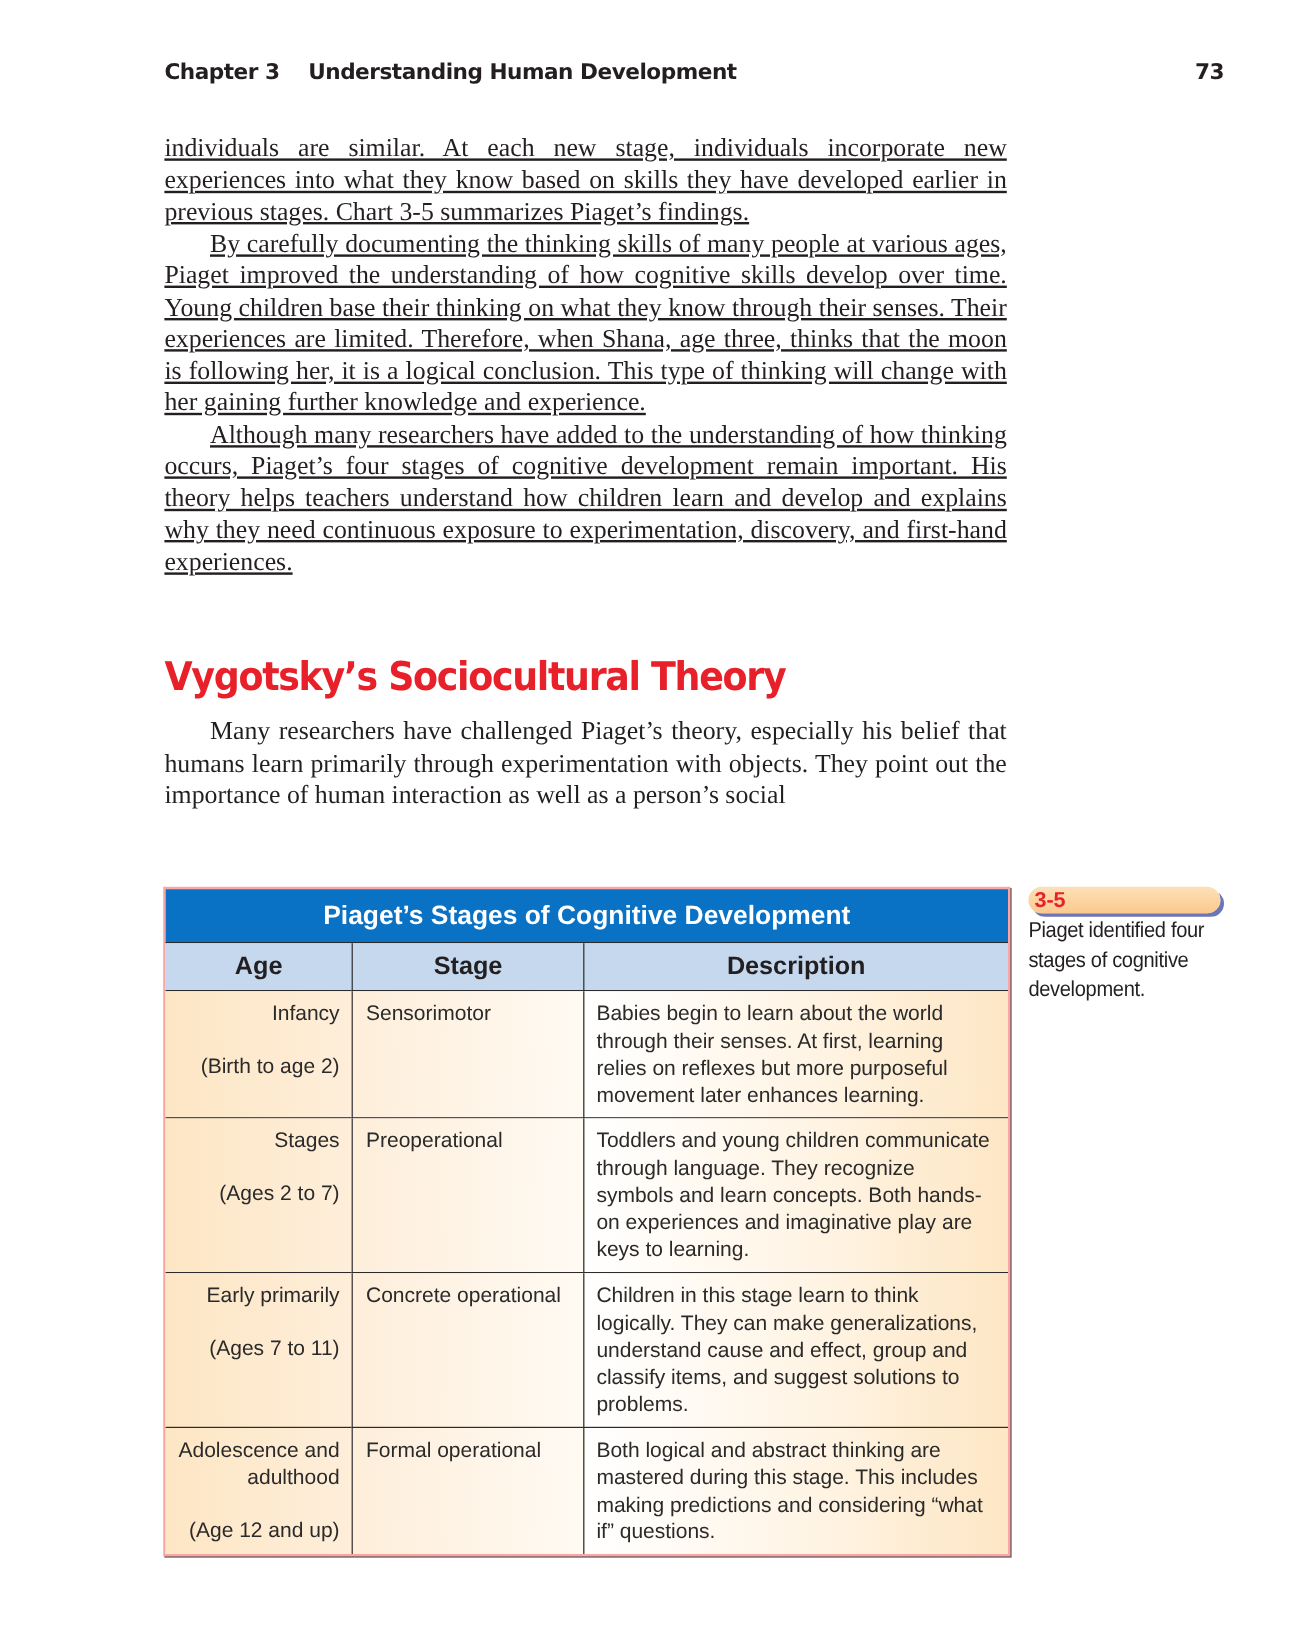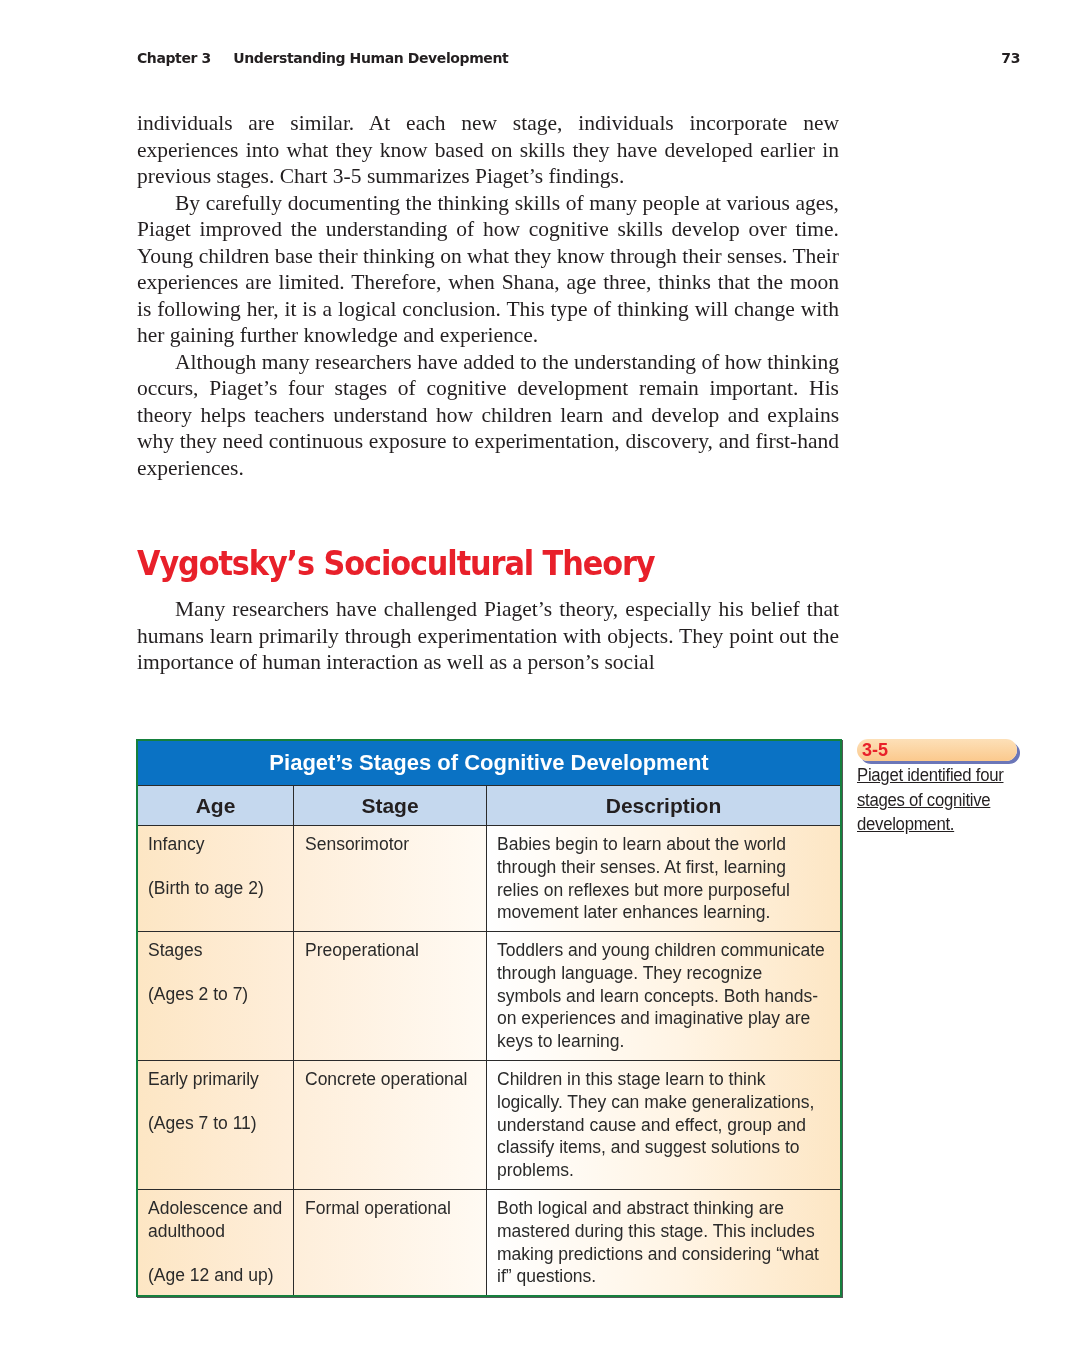--- a/index.html
+++ b/index.html
@@ -1,78 +1,77 @@
 <!DOCTYPE html>
 <html><head>
 <meta charset="utf-8">
 <style>
   html, body { margin: 0; padding: 0; background: #ffffff; }
   body { width: 1088px; height: 1361px; position: relative; overflow: hidden; color: #231f20; }
   .running-head {
     position: absolute; left: 137px; top: 50px; width: 883px;
-    font-family: "DejaVu Sans", sans-serif; font-weight: bold; font-size: 14px;
+    font-family: "DejaVu Sans", sans-serif; font-weight: bold; font-size: 18px;
     display: flex; justify-content: space-between; letter-spacing: -0.4px; align-items: center;
   }
   .running-head .chap { margin-right: 18px; }
   .body-col {
     position: absolute; left: 137px; top: 110px; width: 702px;
     font-family: "Liberation Serif", serif; font-size: 21.5px; line-height: 26.5px;
-    text-align: justify; hyphens: manual;
+    text-align: justify; hyphens: manual; text-decoration: underline;
   }
   .body-col p { margin: 0; text-indent: 0; }
   .body-col p.indent { text-indent: 38px; }
   .section-title {
     position: absolute; left: 137px; top: 544px;
     font-family: "DejaVu Sans", sans-serif; font-weight: bold; font-size: 33px;
     color: #e8202a; letter-spacing: -1.2px; transform: scaleX(0.92); transform-origin: left;
     white-space: nowrap;
   }
   .body-col2 {
     position: absolute; left: 137px; top: 596px; width: 702px;
     font-family: "Liberation Serif", serif; font-size: 21.5px; line-height: 26.5px;
     text-align: justify;
   }
   .body-col2 p { margin: 0; text-indent: 38px; }
 
   .chart-table {
     position: absolute; left: 136px; top: 739px; width: 702px;
-    border: 2px solid #15803d; box-shadow: 1px 1px 0 #555;
+    border: 2px solid #fca5a5; box-shadow: 1px 1px 0 #555;
     font-family: "Liberation Sans", sans-serif; border-collapse: collapse;
   }
   .table-title {
     background: #0a72c4; color: #ffffff; text-align: center;
     font-weight: bold; font-size: 22px; height: 44px; line-height: 44px;
     border-bottom: 1px solid #2b2b2b;
   }
   .grid { display: grid; grid-template-columns: 155px 193px 1fr; }
   .hcell {
     background: #c5d8ee; text-align: center; font-weight: bold; font-size: 21px;
     height: 39px; line-height: 39px; border-bottom: 1px solid #2b2b2b;
   }
   .hcell + .hcell { border-left: 1px solid #2b2b2b; }
   .row { display: contents; }
   .cell {
     font-size: 17.5px; line-height: 22.8px; padding: 7px 10px 8px 10px;
     border-bottom: 1px solid #2b2b2b; color: #2a2a2a;
   }
   .cell.c2, .cell.c3 { border-left: 1px solid #2b2b2b; }
-  .cell.c1 { background: linear-gradient(90deg, #fde6c4 0%, #feeeda 100%); }
+  .cell.c1 { background: linear-gradient(90deg, #fde6c4 0%, #feeeda 100%); text-align: right; }
   .cell.c2 { background: linear-gradient(90deg, #feeeda 0%, #fffaf3 100%); padding-left: 11px; }
   .cell.c3 { background: linear-gradient(90deg, #ffffff 0%, #fff4e4 55%, #fde6c4 100%); }
   .row:last-child .cell { border-bottom: none; }
   .age-sub { display: block; margin-top: 21px; }
   .r0 .cell { height: 90px; }
   .r1 .cell { height: 113px; }
   .r2 .cell { height: 113px; }
   .r3 .cell { height: 90px; }
 
   .caption {
     position: absolute; left: 857px; top: 739px; width: 175px;
     font-family: "Liberation Sans", sans-serif;
-    text-decoration: underline;
   }
   .cap-pill {
     height: 22px; width: 160px; border-radius: 11px;
     background: linear-gradient(180deg, #fde0b8 0%, #fbc98d 100%);
     box-shadow: 3px 3px 0 #6b76b8; position: relative;
   }
   .cap-num {
     position: absolute; left: 5px; top: 0px; font-weight: bold; font-size: 18px;
     color: #e8202a; line-height: 22px;
   }

